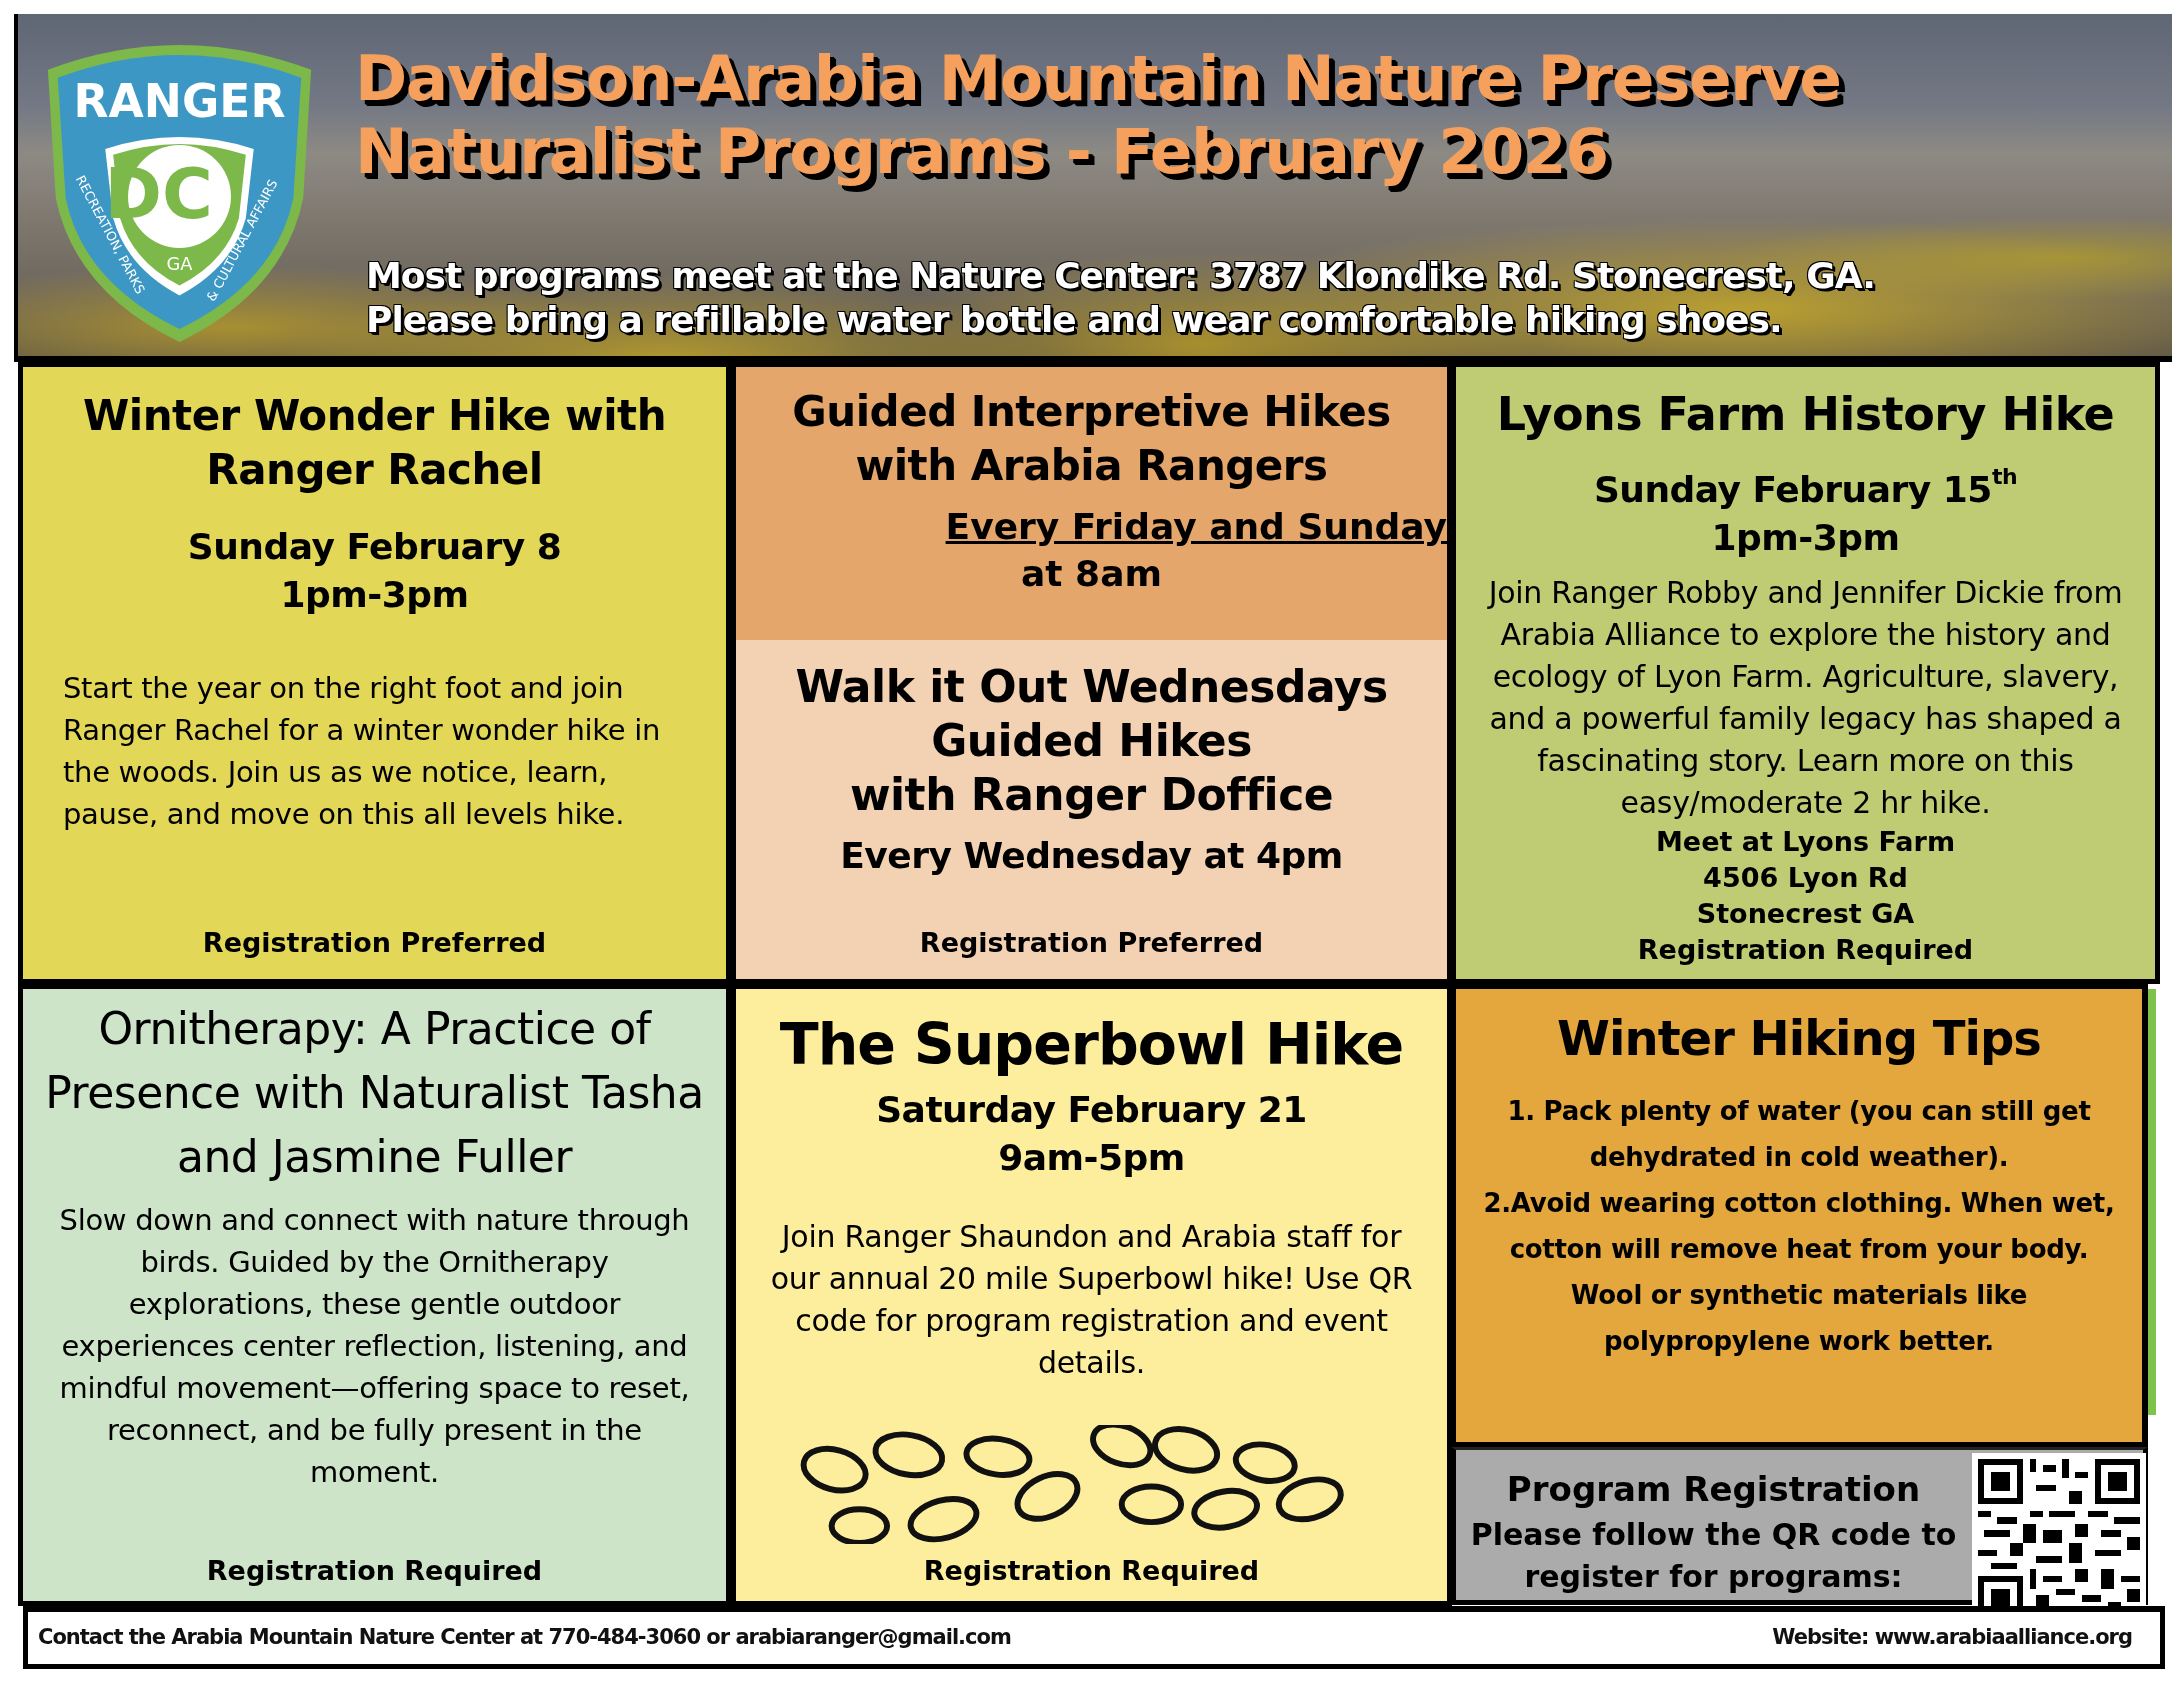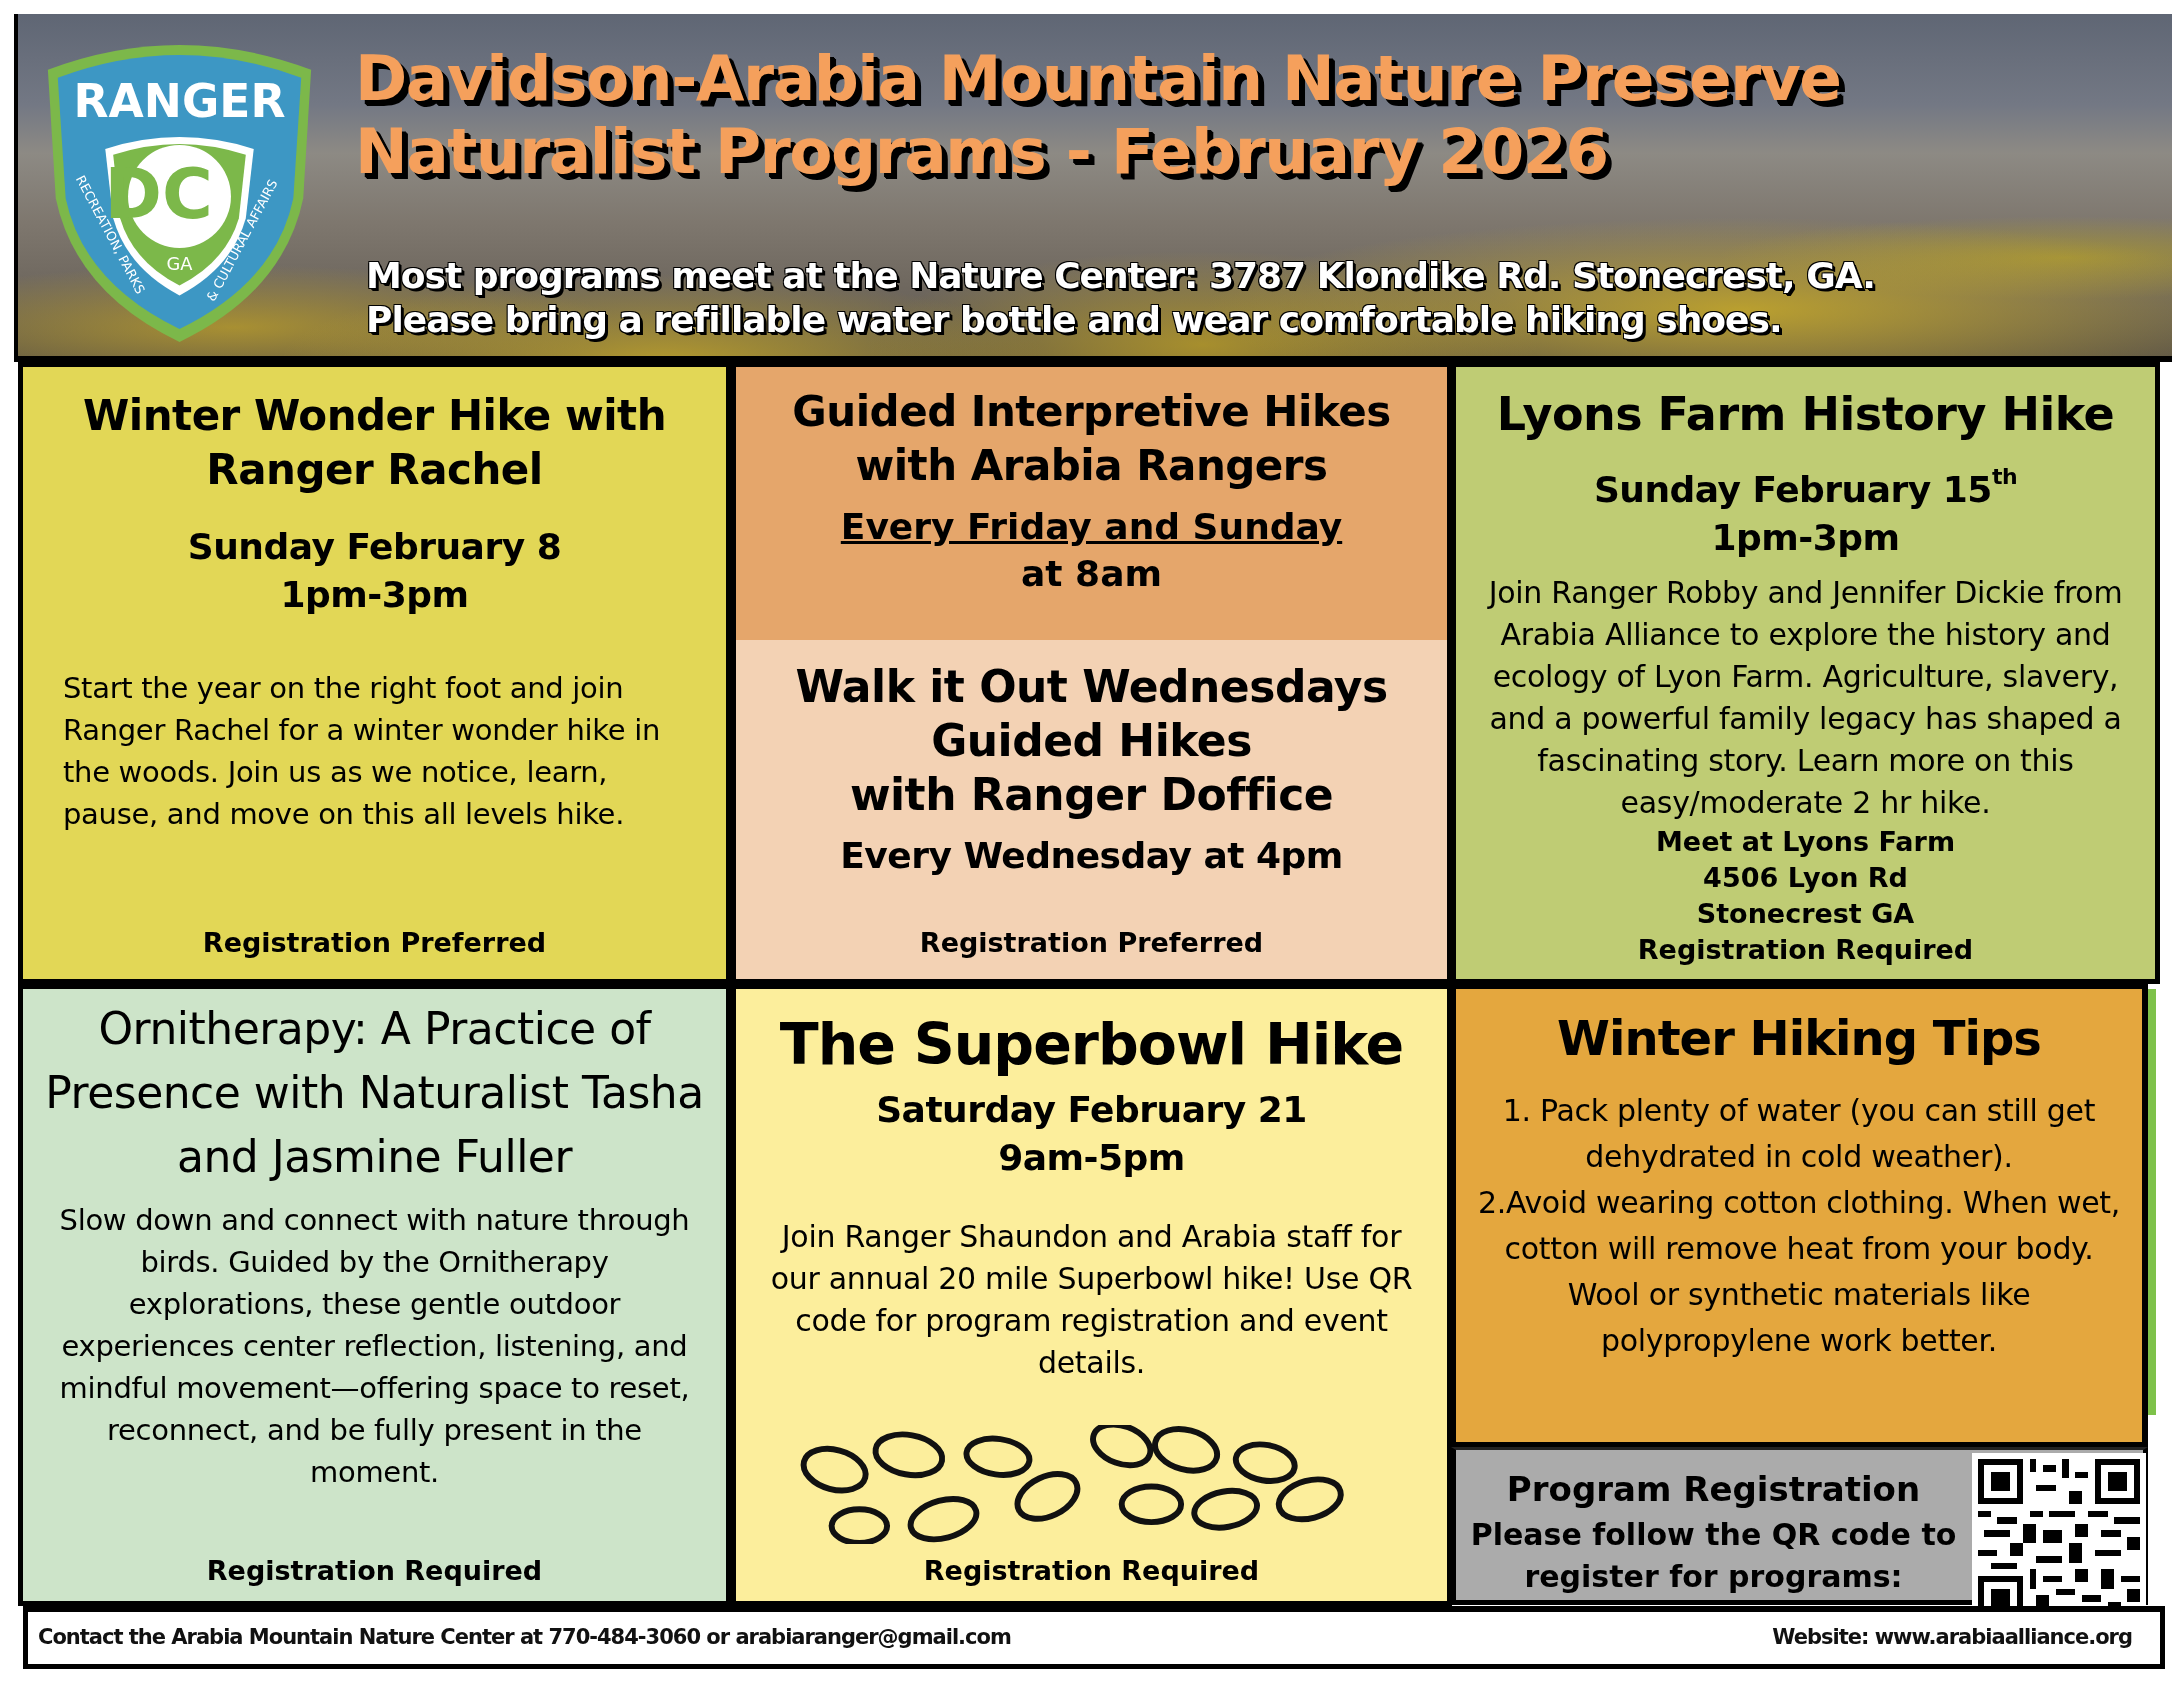--- a/index.html
+++ b/index.html
@@ -51,21 +51,21 @@
   .card .reg { font-weight: bold; font-size: 27px; line-height: 36px; position: absolute; left: 0; right: 0; }
 
   #c1 { left: 18px; top: 362px; width: 713px; height: 622px; background: #e2d756; }
   #c1 h2 { margin-top: 22px; }
   #c1 .when { margin-top: 26px; }
   #c1 p.desc { margin: 48px 30px 0 40px; text-align: left; }
   #c1 .reg { bottom: 18px; }
 
   #c2 { left: 731px; top: 362px; width: 721px; height: 622px; background: #f3d2b4; }
   #c2 .top { position: absolute; left: 0; top: 0; right: 0; height: 273px; background: #e5a66b; padding-top: 18px; }
-  #c2 .top .when-u { font-weight: bold; font-size: 36px; line-height: 48px; margin-top: 10px; text-decoration: underline; }
+  #c2 .top .when-u { font-weight: bold; font-size: 36px; line-height: 48px; margin-top: 10px; text-decoration: underline; text-align: right; }
   #c2 .top .when2 { font-weight: bold; font-size: 36px; line-height: 46px; }
   #c2 .bottom { position: absolute; left: 0; top: 273px; right: 0; bottom: 0; padding-top: 20px; }
   #c2 .bottom h2 { font-size: 44px; line-height: 54px; }
   #c2 .bottom .when { margin-top: 10px; }
   #c2 .reg { bottom: 18px; font-weight: bold; font-size: 27px; }
 
   #c3 { left: 1451px; top: 362px; width: 709px; height: 622px; background: #bfcc74; }
   #c3 h2 { margin-top: 20px; font-size: 46px; }
   #c3 .when { margin-top: 12px; }
   #c3 .when sup { font-size: 22px; vertical-align: 18px; }
@@ -81,21 +81,21 @@
   #c5 { left: 731px; top: 984px; width: 721px; height: 622px; background: #fcee9c; }
   #c5 h2 { font-size: 57px; line-height: 71px; margin-top: 20px; letter-spacing: -1px; }
   #c5 .when { margin-top: 6px; }
   #c5 p.desc { margin: 34px 20px 0 20px; font-size: 30px; line-height: 42px; }
   #c5 .feet { position: absolute; left: 59px; top: 436px; width: 594px; height: 119px; }
   #c5 .reg { bottom: 12px; }
 
   #c6 { left: 1451px; top: 984px; width: 697px; height: 463px; background: #e4a73e; border-right: 6px solid #000; }
   #c6 .stripe { position: absolute; right: -14px; top: 0; width: 8px; height: 426px; background: #7ec24a; }
   #c6 h2 { font-size: 48px; line-height: 59px; margin-top: 20px; letter-spacing: -1px; }
-  #c6 p.desc { margin: 20px 20px 0 20px; font-size: 30px; line-height: 46px; }
+  #c6 p.desc { margin: 20px 20px 0 20px; font-size: 26px; line-height: 46px; font-weight: bold; }
 
   #c7 { left: 1451px; top: 1447px; width: 697px; height: 158px; background: #ababab; border-top: 3px solid #222; }
   #c7 .inner { position: absolute; left: 0; top: 0; width: 515px; text-align: center; padding-top: 14px; }
   #c7 .head { font-weight: bold; font-size: 34px; line-height: 50px; }
   #c7 .sub { font-weight: bold; font-size: 30px; line-height: 42px; }
   .qr { position: absolute; left: 1972px; top: 1453px; width: 174px; height: 174px; background: #fff; padding: 6px; }
 
   
   .footer {
     position: absolute; left: 23px; top: 1606px; width: 2142px; height: 63px;

